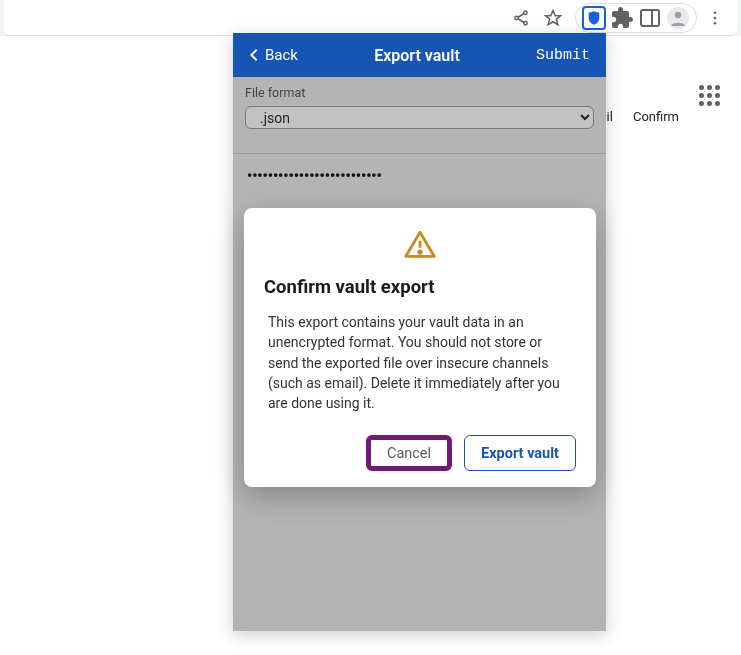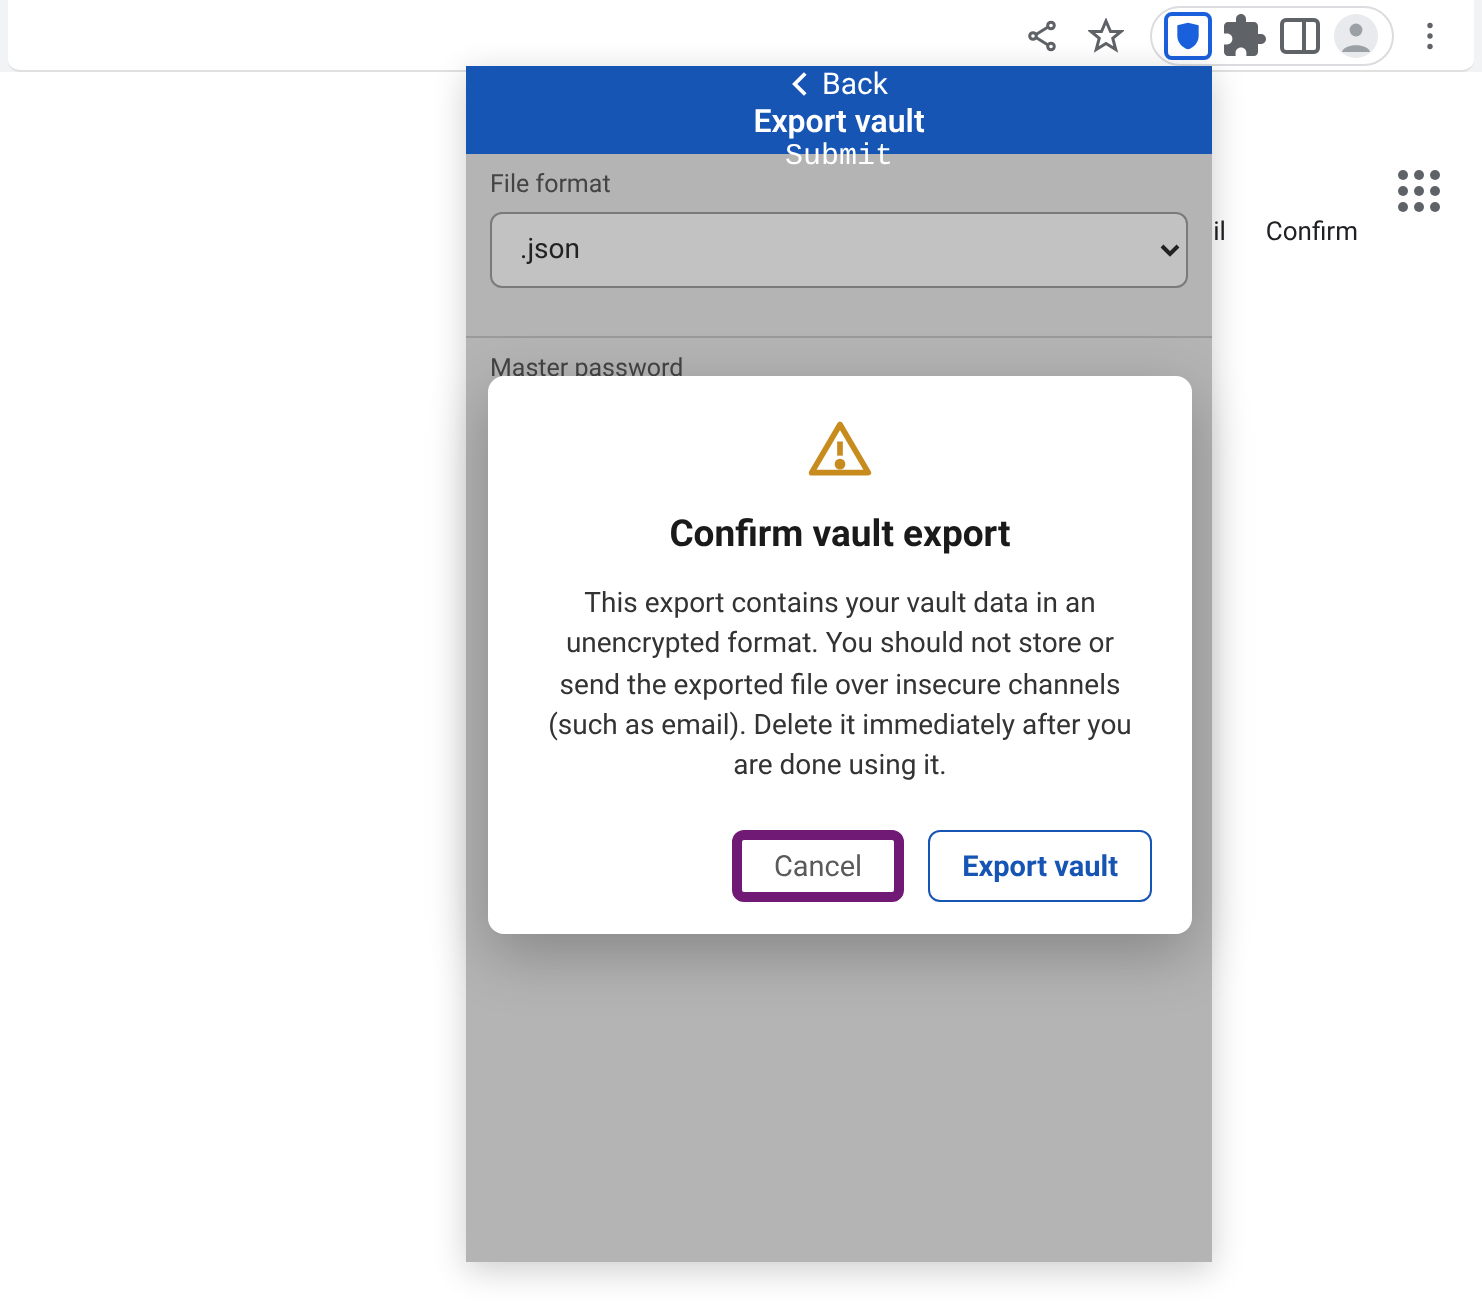--- a/index.html
+++ b/index.html
@@ -114,21 +114,20 @@
       overflow: hidden;
     }
     .panel-header {
       height: 44px;
       background: #1755b5;
       color: #ffffff;
       display: flex;
       align-items: center;
       justify-content: space-between;
       padding: 0 16px;
-      flex-direction: column;
     }
     .back-btn {
       display: flex;
       align-items: center;
       gap: 6px;
       font-size: 15px;
       cursor: pointer;
     }
     .back-btn svg { width: 10px; height: 14px; }
     .panel-title { font-size: 16px; font-weight: 600; }
@@ -144,21 +143,21 @@
       font-size: 12.5px;
       color: #444;
       margin-bottom: 6px;
       display: block;
     }
     .select-wrap {
       position: relative;
     }
     select.file-format {
       width: 100%;
-      height: 38px;
+      height: 23px;
       border: 1px solid #7a7a7a;
       border-radius: 6px;
       background: #c2c2c2;
       padding: 0 10px;
       font-size: 14px;
       appearance: auto;
       color: #222;
     }
     .password-field {
       padding: 8px 12px 12px 12px;
@@ -166,28 +165,27 @@
     .password-dots {
       font-size: 14px;
       letter-spacing: 0px;
       color: #111;
       font-weight: 900;
       padding: 6px 2px;
     }
     
     .modal {
       position: absolute;
-      top: 188px;
+      top: 208px;
       left: 244px;
       width: 352px;
       background: #ffffff;
       border-radius: 8px;
       box-shadow: 0 10px 30px rgba(0,0,0,0.25);
       padding: 20px 20px 16px 20px;
-      text-align: center;
     }
     .modal .warn-icon {
       display: flex;
       justify-content: center;
       margin-bottom: 14px;
     }
     .modal .warn-icon svg { width: 34px; height: 34px; }
     .modal-title {
       font-size: 18.5px;
       font-weight: 700;
@@ -312,21 +310,20 @@
   <div class="panel-body">
     <div class="form-section">
       <label class="form-label">File format</label>
       <div class="select-wrap">
         <select class="file-format">
           <option>.json</option>
         </select>
       </div>
     </div>
     <div class="password-field">
-      <label class="form-label">Master password</label>
       <div class="password-dots">••••••••••••••••••••••••••</div>
     </div>
   </div>
 </div>
 
 <div class="modal">
   <div class="warn-icon">
     <svg viewBox="0 0 24 24" fill="none" stroke="#c78b1e" stroke-width="2">
       <path d="M12 3 L22 20 L2 20 Z" stroke-linejoin="round"></path>
       <line x1="12" y1="9" x2="12" y2="14"></line>

